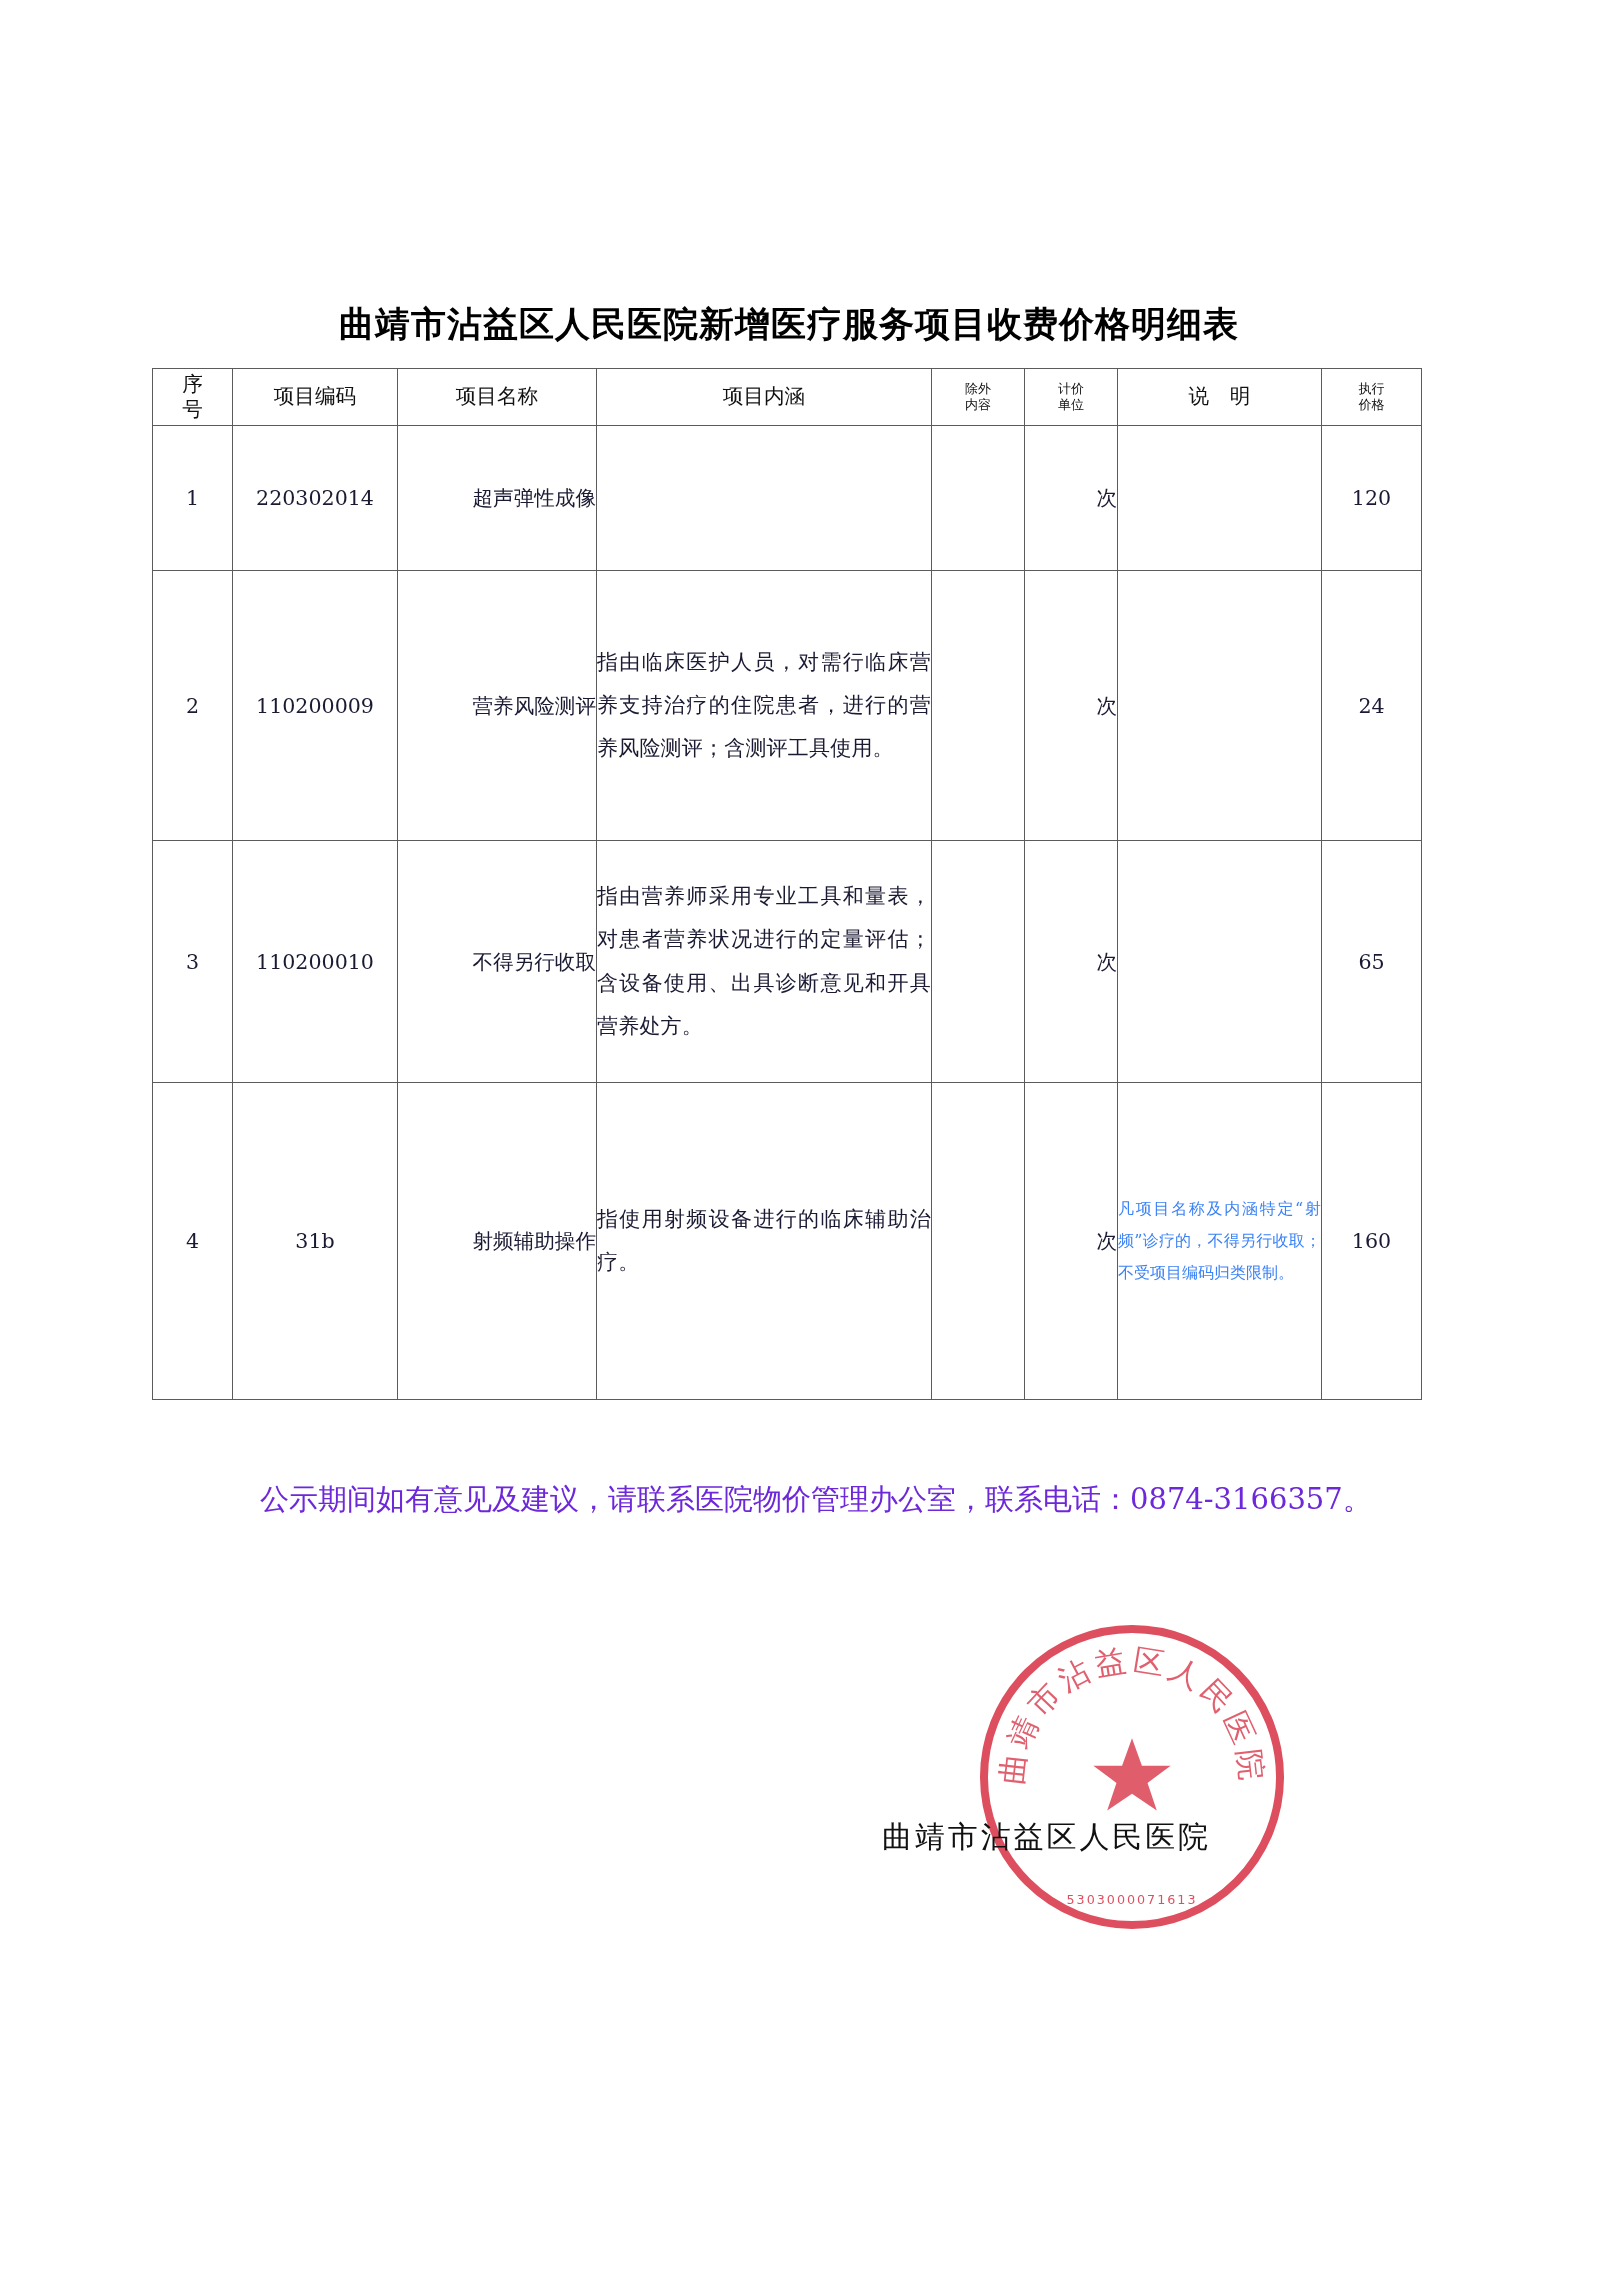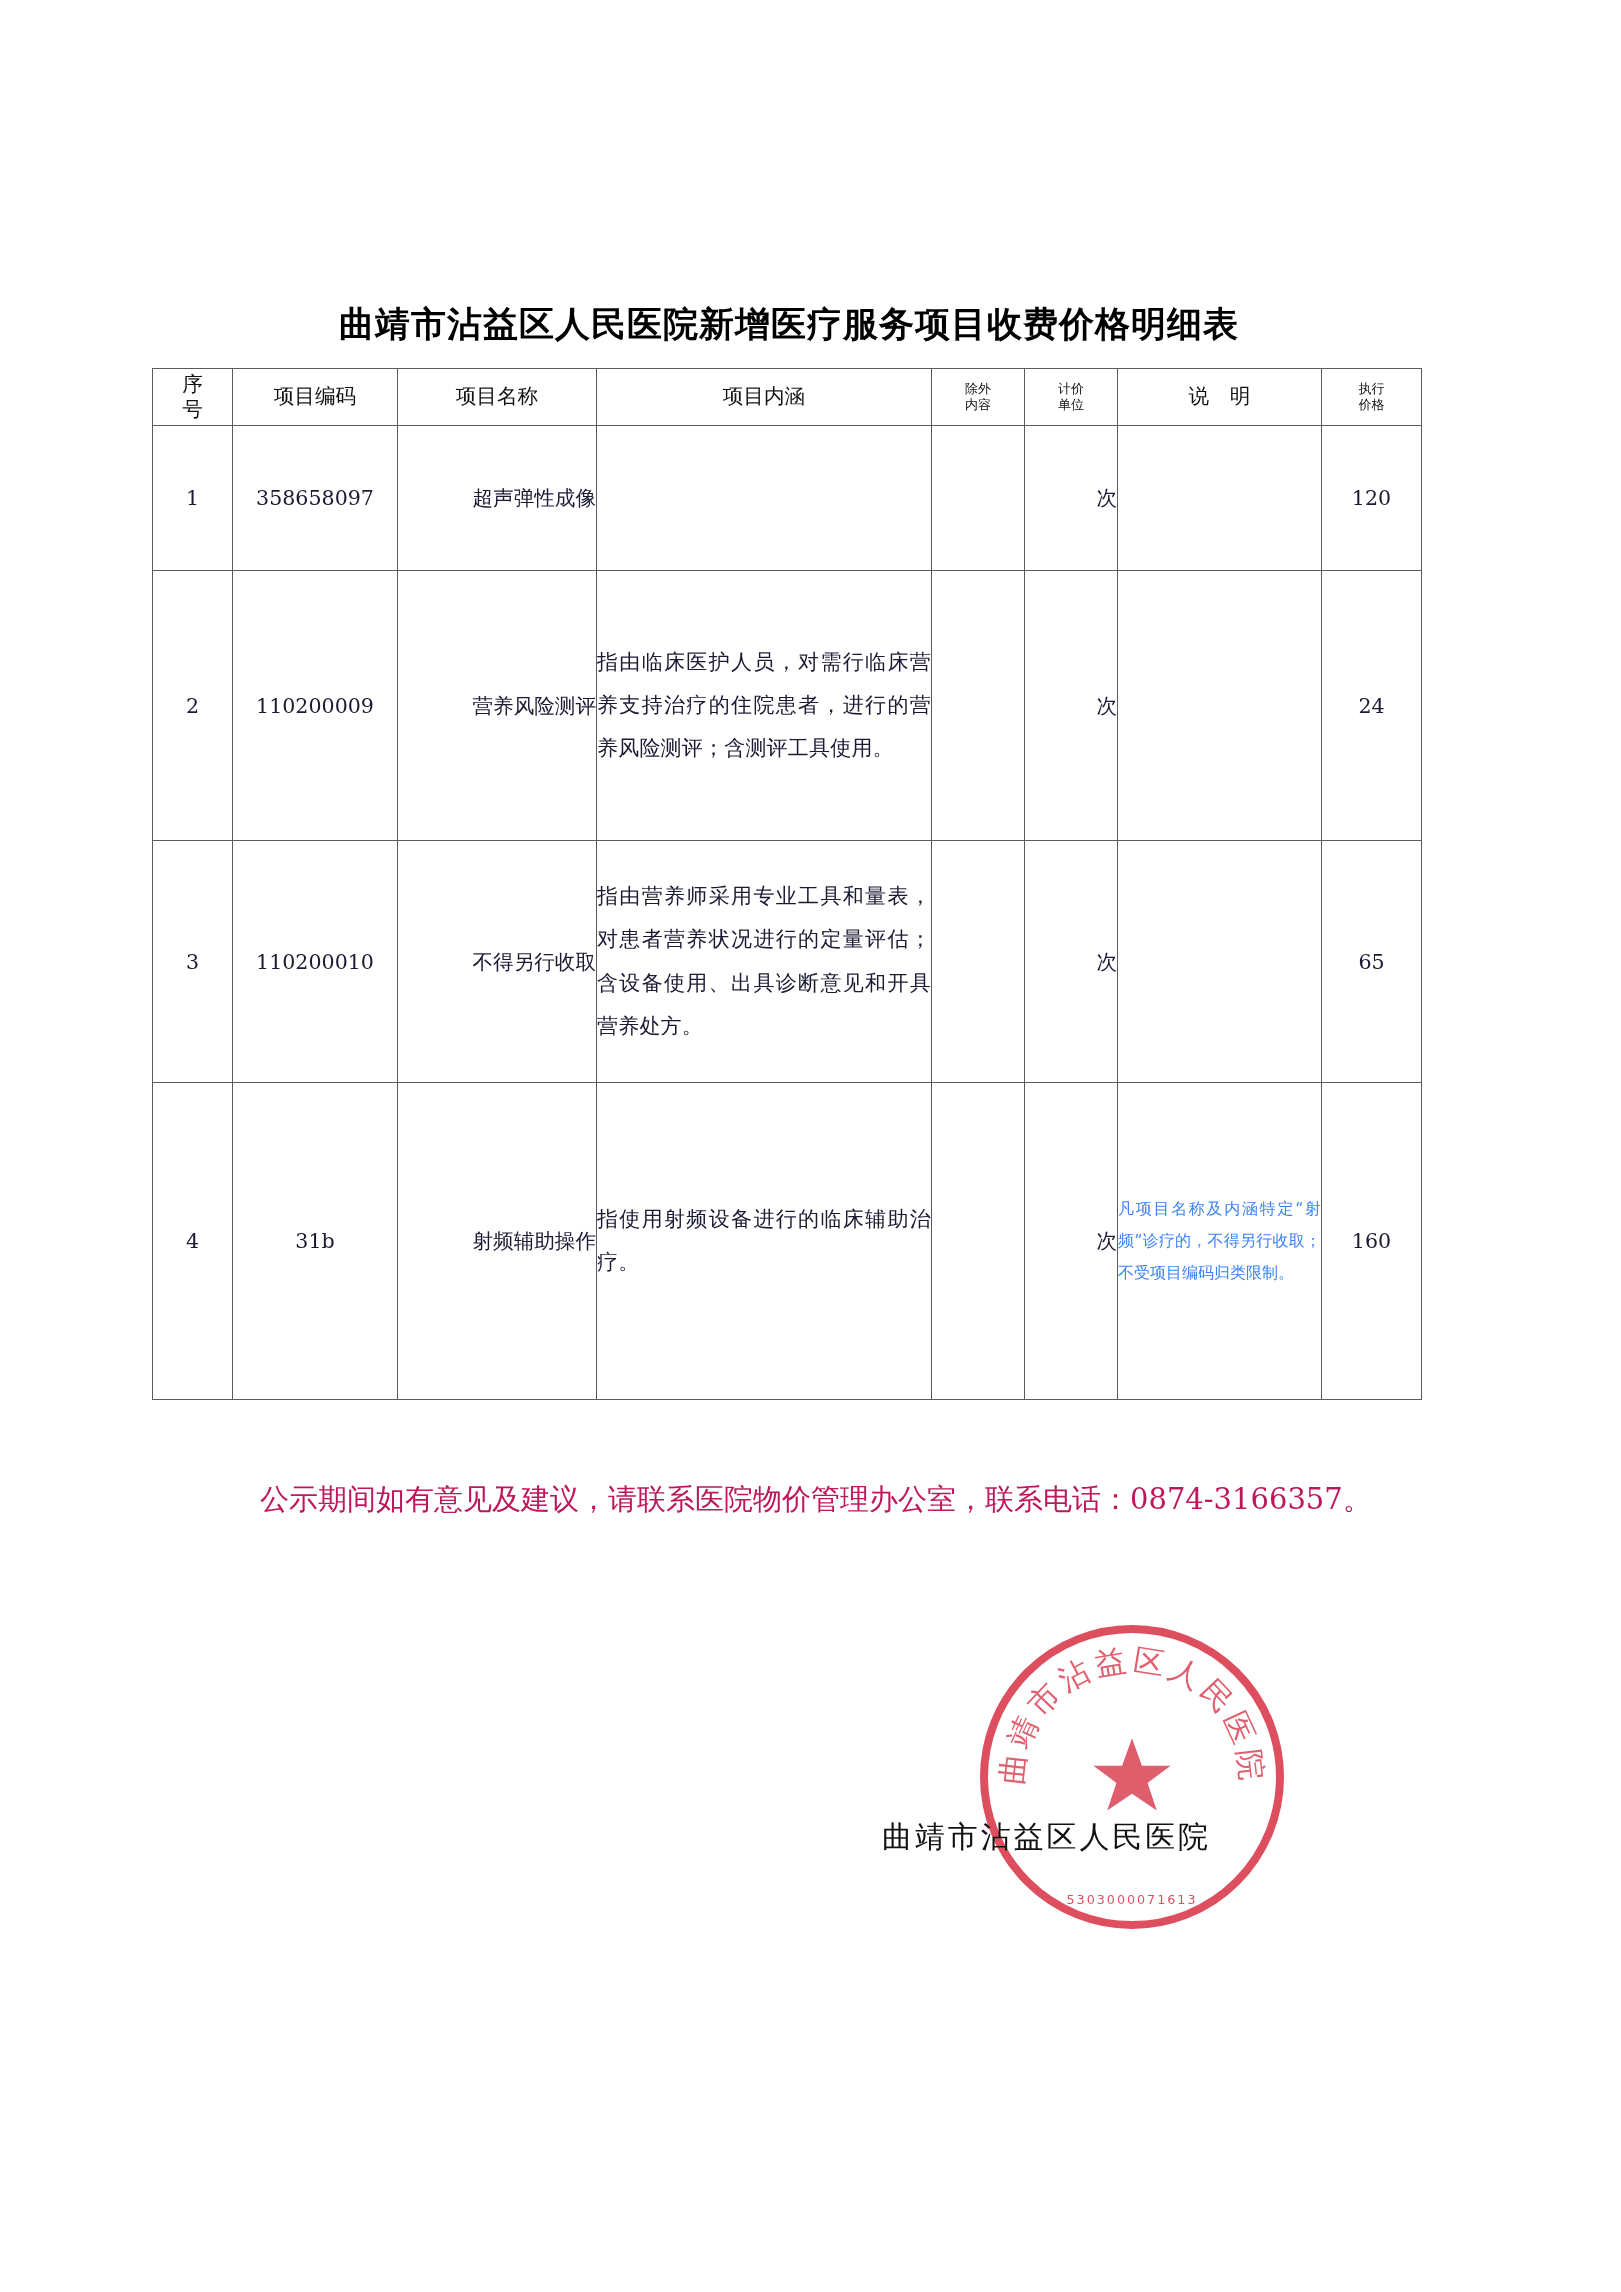--- a/index.html
+++ b/index.html
@@ -110,21 +110,21 @@
   .r4 { height: 317px; }
 
   
   .footer-para {
     position: absolute;
     left: 201px;
     top: 1470px;
     width: 1225px;
     font-size: 29px;
     line-height: 2.05;
-    color: #be185d;
+    color: #6d28d9;
     text-align: justify;
     text-indent: 59px;
     font-family: "DejaVu Serif", "Liberation Serif", serif;
   }
 
   
   .sign-block {
     position: absolute;
     left: 882px;
     top: 1808px;
@@ -225,21 +225,21 @@
         <th class="hcell">说　明</th>
         <th class="hcell narrow">
           <div>执行</div>
           <div>价格</div>
         </th>
       </tr>
     </thead>
     <tbody>
       <tr class="r1">
         <td class="cell-num">1</td>
-        <td class="cell-num">358658097</td>
+        <td class="cell-num">220302014</td>
         <td class="cell-cn">超声弹性成像</td>
         <td class="cell-para"></td>
         <td class="cell-cn"></td>
         <td class="cell-cn">次</td>
         <td class="cell-note"></td>
         <td class="cell-num">120</td>
       </tr>
       <tr class="r2">
         <td class="cell-num">2</td>
         <td class="cell-num">110200009</td>

